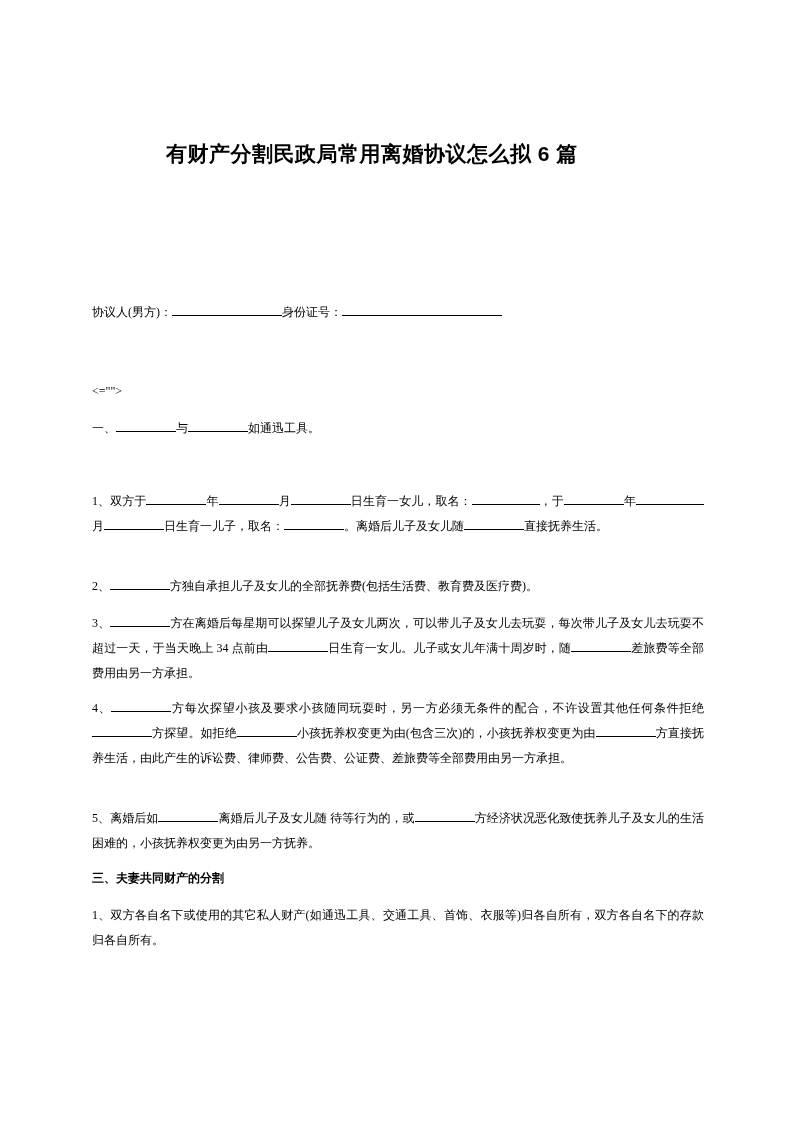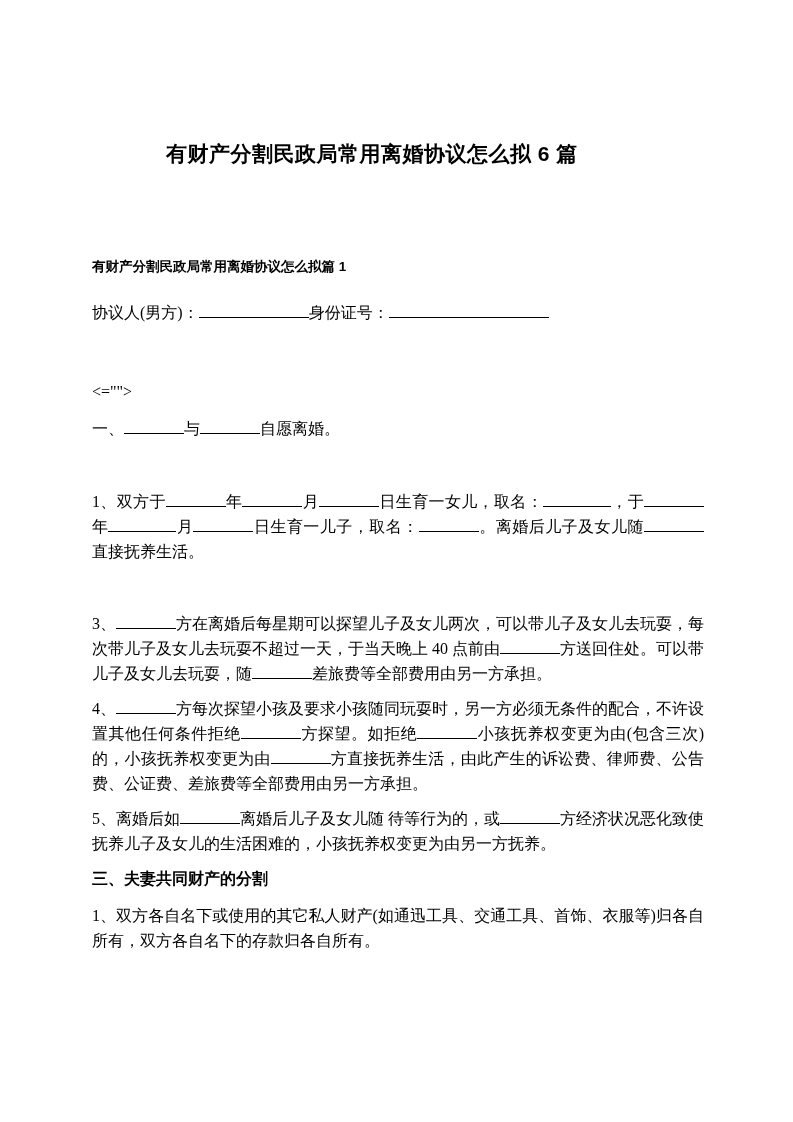--- a/index.html
+++ b/index.html
@@ -38,21 +38,21 @@
     font-weight: bold;
     position: absolute;
     left: 92px;
     top: 258px;
     white-space: nowrap;
   }
   .body-block {
     position: absolute;
     left: 92px;
     width: 612px;
-    font-size: 16px;
+    font-size: 12px;
     line-height: 25px;
     text-align: justify;
     text-justify: inter-ideograph;
   }
   .blank {
     display: inline-block;
     border-bottom: 1px solid #000;
     height: 15px;
     vertical-align: baseline;
   }
@@ -61,41 +61,43 @@
   .u-110 { width: 110px; }
   .u-160 { width: 160px; }
 </style>
 </head>
 <body>
 
 <div class="page">
 
   <div class="doc-title">有财产分割民政局常用离婚协议怎么拟 6 篇</div>
 
-  <div class="section-heading">有财产分割民政局常用离婚协议怎么拟篇 1</div>
 
   <div class="body-block" style="top:300px;">
     <span>协议人(男方)：</span><span class="blank u-110"></span><span>身份证号：</span><span class="blank u-160"></span>
   </div>
 
 
   <div class="body-block" style="top:379px;">&lt;=""&gt;</div>
 
   <div class="body-block" style="top:416px;">
-    <span>一、</span><span class="blank u-60"></span><span>与</span><span class="blank u-60"></span><span>自愿离婚。</span>
+    <span>一、</span><span class="blank u-60"></span><span>与</span><span class="blank u-60"></span><span>如通迅工具。</span>
   </div>
 
 
   <div class="body-block" style="top:489px;">
     <span>1、双方于</span><span class="blank u-60"></span><span>年</span><span class="blank u-60"></span><span>月</span><span class="blank u-60"></span><span>日生育一女儿，取名：</span><span class="blank u-68"></span><span>，于</span><span class="blank u-60"></span><span>年</span><span class="blank u-68"></span><span>月</span><span class="blank u-60"></span><span>日生育一儿子，取名：</span><span class="blank u-60"></span><span>。离婚后儿子及女儿随</span><span class="blank u-60"></span><span>直接抚养生活。</span>
   </div>
 
+  <div class="body-block" style="top:574px;">
+    <span>2、</span><span class="blank u-60"></span><span>方独自承担儿子及女儿的全部抚养费(包括生活费、教育费及医疗费)。</span>
+  </div>
 
   <div class="body-block" style="top:611px;">
-    <span>3、</span><span class="blank u-60"></span><span>方在离婚后每星期可以探望儿子及女儿两次，可以带儿子及女儿去玩耍，每次带儿子及女儿去玩耍不超过一天，于当天晚上 40 点前由</span><span class="blank u-60"></span><span>方送回住处。可以带儿子及女儿去玩耍，随</span><span class="blank u-60"></span><span>差旅费等全部费用由另一方承担。</span>
+    <span>3、</span><span class="blank u-60"></span><span>方在离婚后每星期可以探望儿子及女儿两次，可以带儿子及女儿去玩耍，每次带儿子及女儿去玩耍不超过一天，于当天晚上 34 点前由</span><span class="blank u-60"></span><span>日生育一女儿。儿子或女儿年满十周岁时，随</span><span class="blank u-60"></span><span>差旅费等全部费用由另一方承担。</span>
   </div>
 
   <div class="body-block" style="top:696px;">
     <span>4、</span><span class="blank u-60"></span><span>方每次探望小孩及要求小孩随同玩耍时，另一方必须无条件的配合，不许设置其他任何条件拒绝</span><span class="blank u-60"></span><span>方探望。如拒绝</span><span class="blank u-60"></span><span>小孩抚养权变更为由(包含三次)的，小孩抚养权变更为由</span><span class="blank u-60"></span><span>方直接抚养生活，由此产生的诉讼费、律师费、公告费、公证费、差旅费等全部费用由另一方承担。</span>
   </div>
 
   <div class="body-block" style="top:806px;">
     <span>5、离婚后如</span><span class="blank u-60"></span><span>离婚后儿子及女儿随 待等行为的，或</span><span class="blank u-60"></span><span>方经济状况恶化致使抚养儿子及女儿的生活困难的，小孩抚养权变更为由另一方抚养。</span>
   </div>
 

